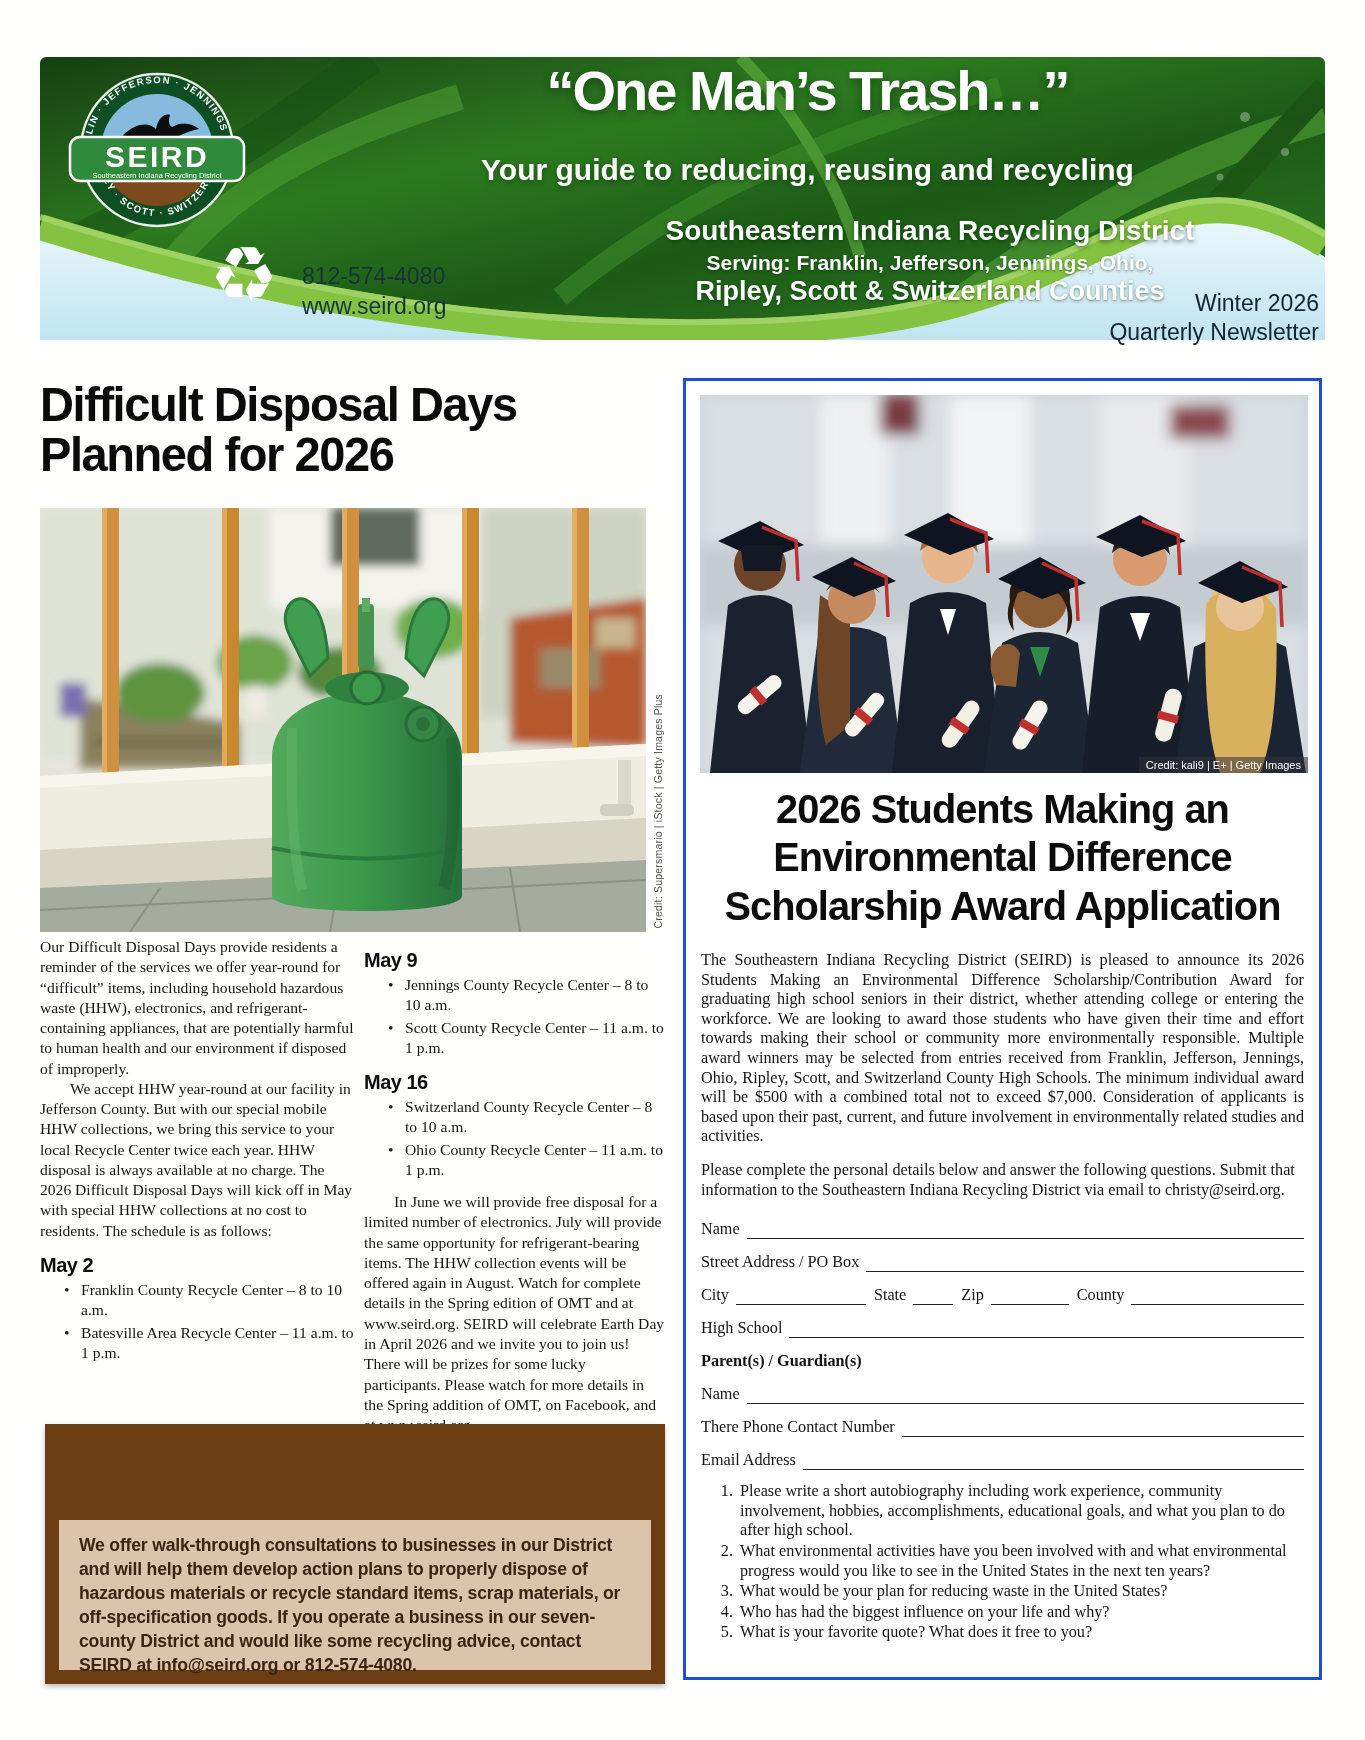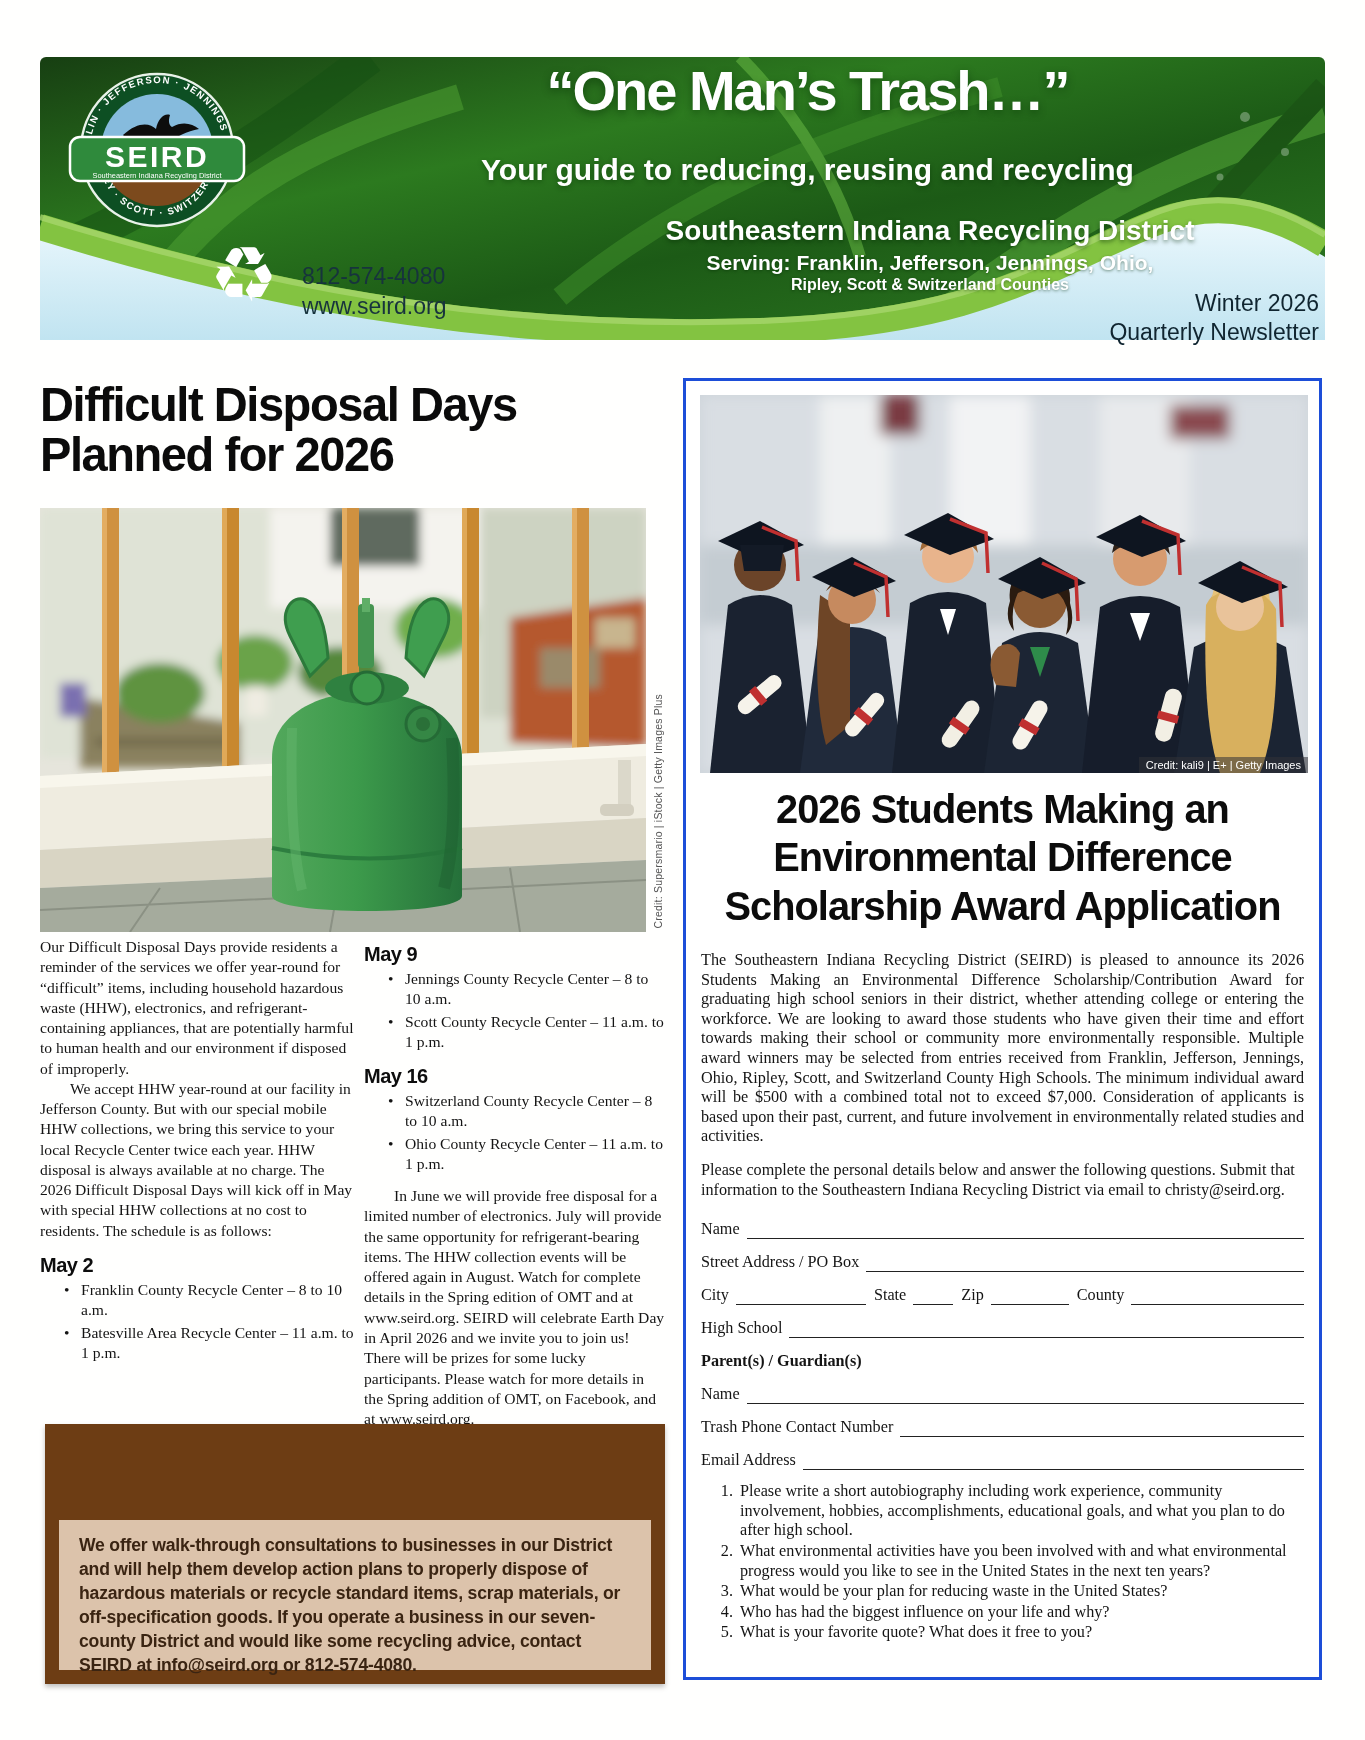--- a/index.html
+++ b/index.html
@@ -11,21 +11,21 @@
   .m-title{position:absolute;left:250px;top:6px;width:1035px;text-align:center;
            font-size:56px;font-weight:bold;color:#fff;letter-spacing:-2px;line-height:1;
            text-shadow:0 3px 8px rgba(0,40,0,.45);}
   .m-sub{position:absolute;left:250px;top:96px;width:1035px;text-align:center;
          font-size:30px;font-weight:bold;color:#fff;text-shadow:0 2px 5px rgba(0,40,0,.4);}
   .m-org{position:absolute;left:540px;top:158px;width:700px;text-align:center;
          font-size:28px;font-weight:bold;color:#fff;text-shadow:0 2px 4px rgba(0,40,0,.5);}
   .m-s1{position:absolute;left:540px;top:194px;width:700px;text-align:center;
         font-size:21px;font-weight:bold;color:#fff;text-shadow:0 1px 3px rgba(0,40,0,.5);}
   .m-s2{position:absolute;left:540px;top:219px;width:700px;text-align:center;
-        font-size:16px;font-weight:bold;color:#fff;text-shadow:0 1px 3px rgba(0,40,0,.5);}
+        font-size:27px;font-weight:bold;color:#fff;text-shadow:0 1px 3px rgba(0,40,0,.5);}
   .m-recycle{position:absolute;left:170px;top:180px;font-family:"DejaVu Sans",sans-serif;
              font-size:76px;color:#fff;line-height:1;}
   .m-phone{position:absolute;left:262px;top:206px;font-size:23px;color:#17333d;}
   .m-web{position:absolute;left:262px;top:236px;font-size:23px;color:#17333d;}
   .m-issue{position:absolute;right:6px;top:232px;text-align:right;font-size:23px;
            color:#102530;line-height:1.25;}
   
   .lt{position:absolute;left:40px;top:380px;width:620px;font-size:49px;font-weight:bold;
       letter-spacing:-1.5px;line-height:1.02;color:#0b0b0b;transform:scaleX(.96);transform-origin:left top;}
   .fig{position:absolute;left:40px;top:508px;width:624px;height:424px;}
@@ -230,21 +230,21 @@
     <p>Our Difficult Disposal Days provide residents a reminder of the services we offer year-round for “difficult” items, including household hazardous waste (HHW), electronics, and refrigerant-containing appliances, that are potentially harmful to human health and our environment if disposed of improperly.</p>
     <p class="ind">We accept HHW year-round at our facility in Jefferson County. But with our special mobile HHW collections, we bring this service to your local Recycle Center twice each year. HHW disposal is always available at no charge. The 2026 Difficult Disposal Days will kick off in May with special HHW collections at no cost to residents. The schedule is as follows:</p>
     <div class="sched-h">May 2</div>
     <ul>
       <li>Franklin County Recycle Center – 8 to 10 a.m.</li>
       <li>Batesville Area Recycle Center – 11 a.m. to 1 p.m.</li>
     </ul>
   </div>
 
   <div class="col col2">
-    <div class="sched-h" style="margin-top:6px;">May 9</div>
+    <div class="sched-h" style="margin-top:12px;">May 9</div>
     <ul>
       <li>Jennings County Recycle Center – 8 to 10 a.m.</li>
       <li>Scott County Recycle Center – 11 a.m. to 1 p.m.</li>
     </ul>
     <div class="sched-h">May 16</div>
     <ul>
       <li>Switzerland County Recycle Center – 8 to 10 a.m.</li>
       <li>Ohio County Recycle Center – 11 a.m. to 1 p.m.</li>
     </ul>
     <p class="ind" style="margin-top:12px;">In June we will provide free disposal for a limited number of electronics. July will provide the same opportunity for refrigerant-bearing items. The HHW collection events will be offered again in August. Watch for complete details in the Spring edition of OMT and at www.seird.org. SEIRD will celebrate Earth Day in April 2026 and we invite you to join us! There will be prizes for some lucky participants. Please watch for more details in the Spring addition of OMT, on Facebook, and at www.seird.org.</p>
@@ -379,21 +379,21 @@
         <span class="ln grow"></span>
       </div>
       <div class="frow bold">
         <span class="lbl">Parent(s) / Guardian(s)</span>
       </div>
       <div class="frow">
         <span class="lbl">Name</span>
         <span class="ln grow"></span>
       </div>
       <div class="frow">
-        <span class="lbl">Trash Phone Contact Number</span>
+        <span class="lbl">There Phone Contact Number</span>
         <span class="ln grow"></span>
       </div>
       <div class="frow">
         <span class="lbl">Email Address</span>
         <span class="ln grow"></span>
       </div>
 
       <ol>
         <li>Please write a short autobiography including work experience, community involvement, hobbies, accomplishments, educational goals, and what you plan to do after high school.</li>
         <li>What environmental activities have you been involved with and what environmental progress would you like to see in the United States in the next ten years?</li>

